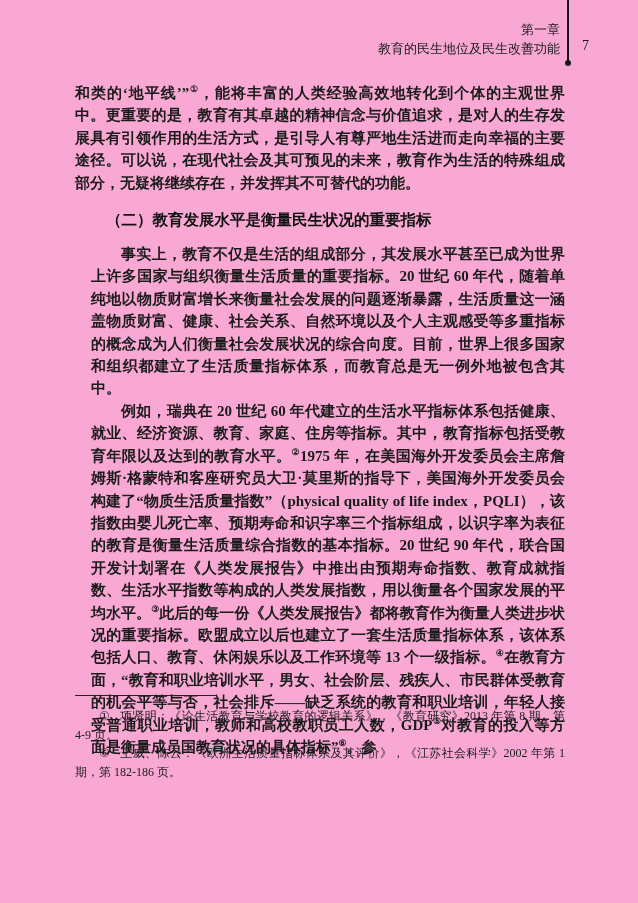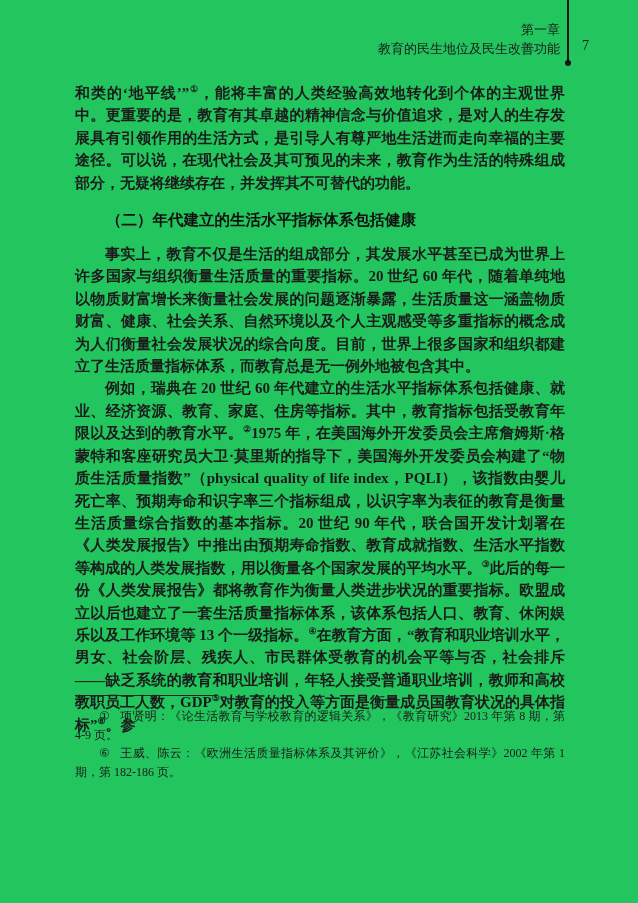--- a/index.html
+++ b/index.html
@@ -4,21 +4,21 @@
 <style>
   html, body {
     margin: 0;
     padding: 0;
     background: #e8e8e8;
   }
   .page {
     position: relative;
     width: 638px;
     height: 903px;
-    background: #22c55e;
+    background: #f9a8d4;
     color: #1b1b1b;
     font-family: "Liberation Serif", "DejaVu Serif", serif;
     overflow: hidden;
   }
 
   
   .header-text {
     position: absolute;
     top: 20px;
     right: 78px;
@@ -62,21 +62,21 @@
     width: 490px;
   }
   .page-body p.body-paragraph {
     margin: 0;
     font-size: 15px;
     line-height: 22.4px;
     text-align: justify;
     text-justify: inter-character;
     font-weight: bold;
   }
-  .page-body p.indent { text-indent: 2em; }
+  .page-body p.indent { text-indent: 2em; margin-left: 16px; }
   .section-heading {
     font-family: "Liberation Sans", "DejaVu Sans", sans-serif;
     font-size: 15.5px;
     font-weight: bold;
     margin: 16px 0 12px 0;
     text-indent: 2em;
     color: #111;
   }
   sup.fn-ref {
     font-size: 9px;
@@ -115,21 +115,21 @@
 
   <div class="header-text">
     <div>第一章</div>
     <div>教育的民生地位及民生改善功能</div>
   </div>
   <div class="header-rule"></div>
   <div class="page-number">7</div>
 
   <main class="page-body" id="body-blocks">
       <p class="body-paragraph"><span>和类的‘地平线’”</span><sup class="fn-ref">①</sup><span>，能将丰富的人类经验高效地转化到个体的主观世界中。更重要的是，教育有其卓越的精神信念与价值追求，是对人的生存发展具有引领作用的生活方式，是引导人有尊严地生活进而走向幸福的主要途径。可以说，在现代社会及其可预见的未来，教育作为生活的特殊组成部分，无疑将继续存在，并发挥其不可替代的功能。</span></p>
-      <h3 class="section-heading"><span>（二）年代建立的生活水平指标体系包括健康</span></h3>
+      <h3 class="section-heading"><span>（二）教育发展水平是衡量民生状况的重要指标</span></h3>
       <p class="body-paragraph indent"><span>事实上，教育不仅是生活的组成部分，其发展水平甚至已成为世界上许多国家与组织衡量生活质量的重要指标。20 世纪 60 年代，随着单纯地以物质财富增长来衡量社会发展的问题逐渐暴露，生活质量这一涵盖物质财富、健康、社会关系、自然环境以及个人主观感受等多重指标的概念成为人们衡量社会发展状况的综合向度。目前，世界上很多国家和组织都建立了生活质量指标体系，而教育总是无一例外地被包含其中。</span></p>
       <p class="body-paragraph indent"><span>例如，瑞典在 20 世纪 60 年代建立的生活水平指标体系包括健康、就业、经济资源、教育、家庭、住房等指标。其中，教育指标包括受教育年限以及达到的教育水平。</span><sup class="fn-ref">②</sup><span>1975 年，在美国海外开发委员会主席詹姆斯·格蒙特和客座研究员大卫·莫里斯的指导下，美国海外开发委员会构建了“物质生活质量指数”（physical quality of life index，PQLI），该指数由婴儿死亡率、预期寿命和识字率三个指标组成，以识字率为表征的教育是衡量生活质量综合指数的基本指标。20 世纪 90 年代，联合国开发计划署在《人类发展报告》中推出由预期寿命指数、教育成就指数、生活水平指数等构成的人类发展指数，用以衡量各个国家发展的平均水平。</span><sup class="fn-ref">③</sup><span>此后的每一份《人类发展报告》都将教育作为衡量人类进步状况的重要指标。欧盟成立以后也建立了一套生活质量指标体系，该体系包括人口、教育、休闲娱乐以及工作环境等 13 个一级指标。</span><sup class="fn-ref">④</sup><span>在教育方面，“教育和职业培训水平，男女、社会阶层、残疾人、市民群体受教育的机会平等与否，社会排斥——缺乏系统的教育和职业培训，年轻人接受普通职业培训，教师和高校教职员工人数，GDP</span><sup class="fn-ref">⑤</sup><span>对教育的投入等方面是衡量成员国教育状况的具体指标”</span><sup class="fn-ref">⑥</sup><span>。参</span></p>
     </main>
 
   <div class="footnotes">
     <hr class="footnote-separator">
     <div id="footnote-list">
         <p class="footnote"><span class="fn-num">①</span><span>项贤明：《论生活教育与学校教育的逻辑关系》，《教育研究》2013 年第 8 期，第 4-9 页。</span></p>
         <p class="footnote"><span class="fn-num">⑥</span><span>王威、陈云：《欧洲生活质量指标体系及其评价》，《江苏社会科学》2002 年第 1 期，第 182-186 页。</span></p>
       </div>

